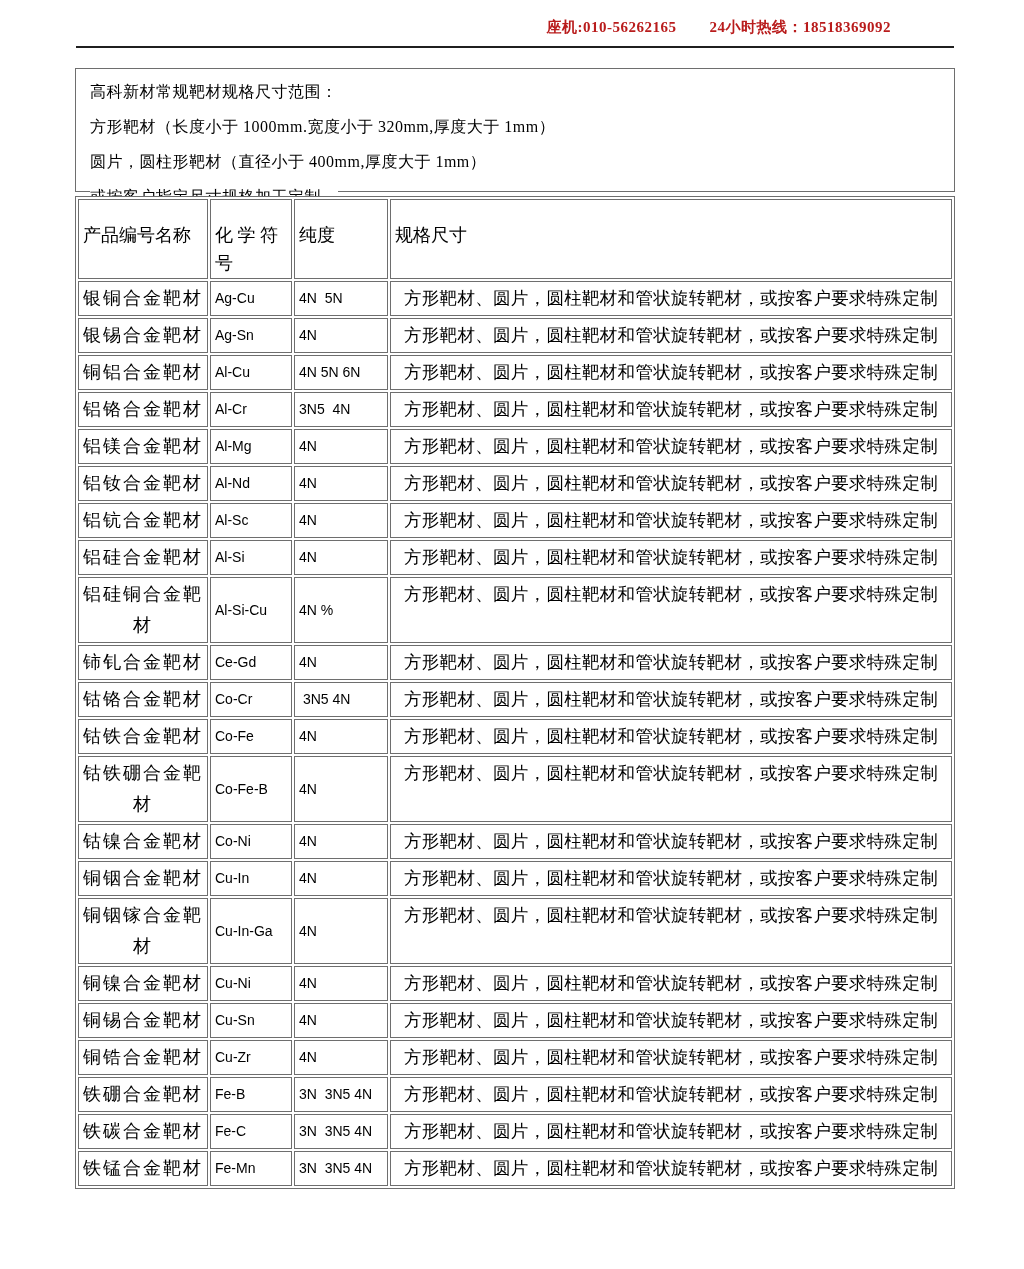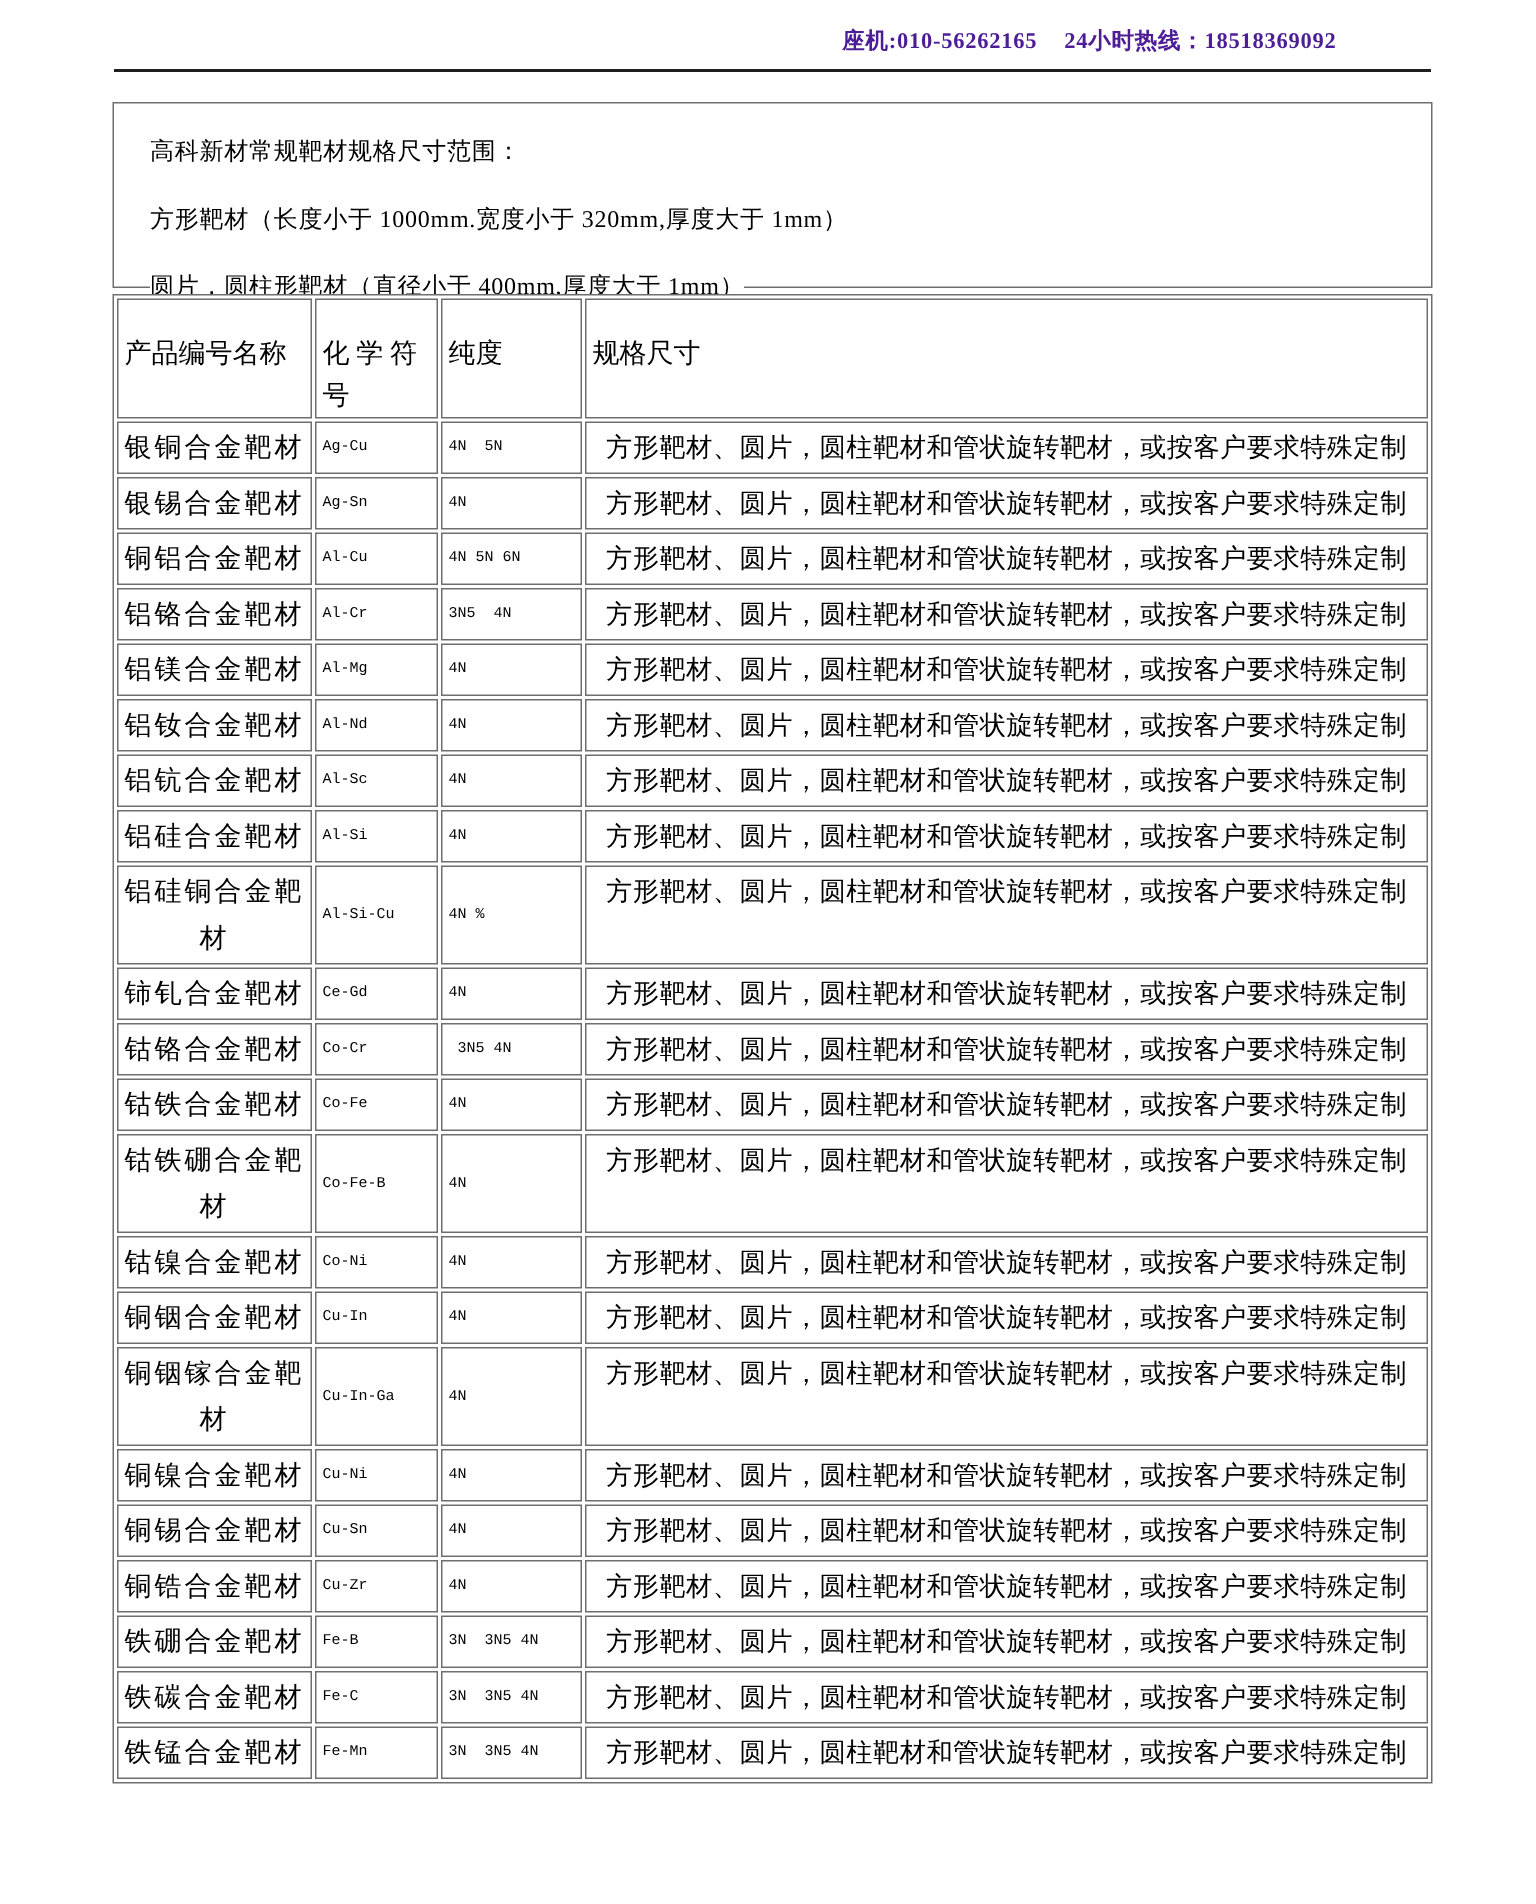--- a/index.html
+++ b/index.html
@@ -19,25 +19,25 @@
     position: relative;
   }
   
   .contact-bar {
     position: absolute;
     top: 18px;
     left: 75px;
     width: 880px;
     display: flex;
     justify-content: flex-end;
-    gap: 18px;
+    gap: 33px;
     padding-right: 64px;
     font-size: 15px;
     font-weight: bold;
-    color: #4c1d95;
+    color: #b91c1c;
     letter-spacing: 0.5px;
   }
   .top-rule {
     position: absolute;
     top: 46px;
     left: 76px;
     width: 878px;
     border: none;
     border-top: 2px solid #1f1f1f;
     margin: 0;
@@ -48,21 +48,21 @@
     top: 68px;
     left: 75px;
     width: 880px;
     height: 124px;
     border: 1px solid #6e6e6e;
     padding: 2px 8px;
     font-size: 16px;
     letter-spacing: 0.5px;
   }
   .intro-box p {
-    margin: 16px;
+    margin: 6px;
     line-height: 29px;
     white-space: nowrap;
   }
   .intro-box p span { background: #fff; }
   
   table.spec-table {
     position: absolute;
     top: 196px;
     left: 75px;
     width: 880px;
@@ -89,22 +89,22 @@
   td.h-symbol { white-space: pre-line; }
   
   td.c-name {
     vertical-align: top;
     letter-spacing: 2px;
     line-height: 31px;
     text-align: center;
   }
   td.c-symbol, td.c-purity {
     vertical-align: middle;
-    font-family: Liberation Mono, monospace;
-    font-size: 10px;
+    font-family: Liberation Sans, sans-serif;
+    font-size: 14px;
     white-space: pre;
     letter-spacing: 0px;
   }
   td.c-spec {
     vertical-align: top;
     white-space: nowrap;
     font-size: 17.5px;
     letter-spacing: 0.3px;
     text-align: center;
   }

